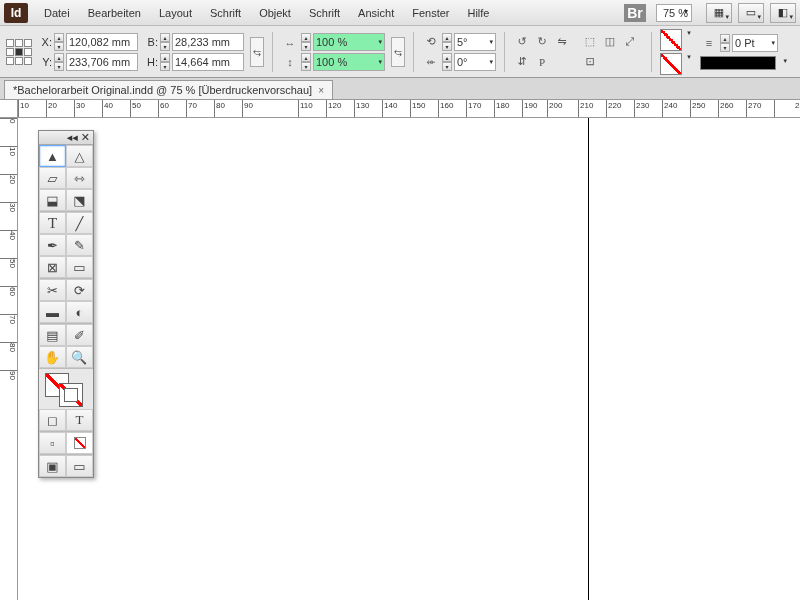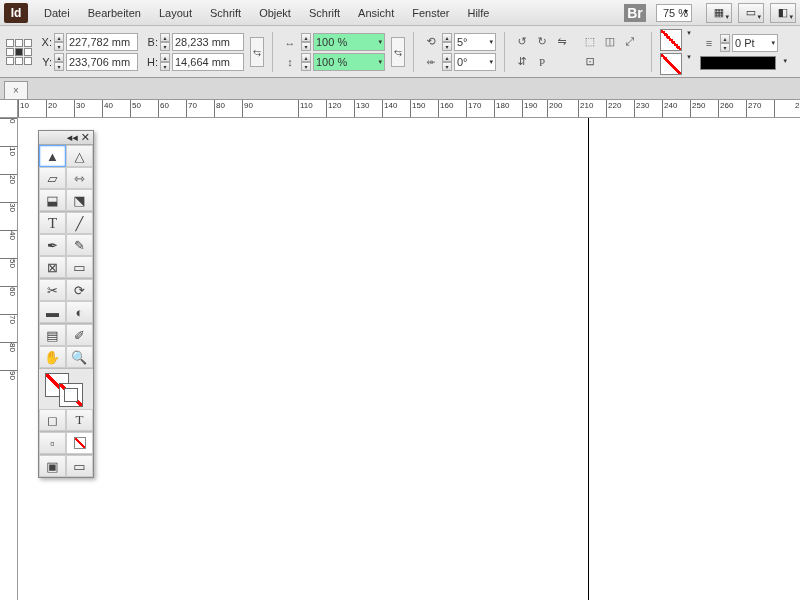--- a/index.html
+++ b/index.html
@@ -99,21 +99,21 @@
       <span></span>
       <span></span>
   </div>
   <div class="xygrp">
     <div class="xyrow">
         <label>X:</label>
         <div class="spin">
           <span>▴</span>
           <span>▾</span>
         </div>
-        <div class="numfield">227,782 mm</div>
+        <div class="numfield">120,082 mm</div>
       </div>
     <div class="xyrow">
         <label>Y:</label>
         <div class="spin">
           <span>▴</span>
           <span>▾</span>
         </div>
         <div class="numfield">233,706 mm</div>
       </div>
   </div>
@@ -210,20 +210,21 @@
         <div class="stroke-field">0 Pt</div>
       </div>
     <div style="display:flex;gap:2px;align-items:center">
         <div class="stroke-bar"></div>
       </div>
   </div>
 </div>
 
 <div class="tabbar">
   <div class="doc-tab">
+    <span>*Bachelorarbeit Original.indd @ 75 % [Überdruckenvorschau]</span>
     <span class="close">×</span>
   </div>
 </div>
 
 <div class="ruler-corner"></div>
 <div class="ruler-h" id="rh">
     <div class="tick" style="left: 0px;">10</div>
     <div class="tick" style="left: 28px;">20</div>
     <div class="tick" style="left: 56px;">30</div>
     <div class="tick" style="left: 84px;">40</div>

